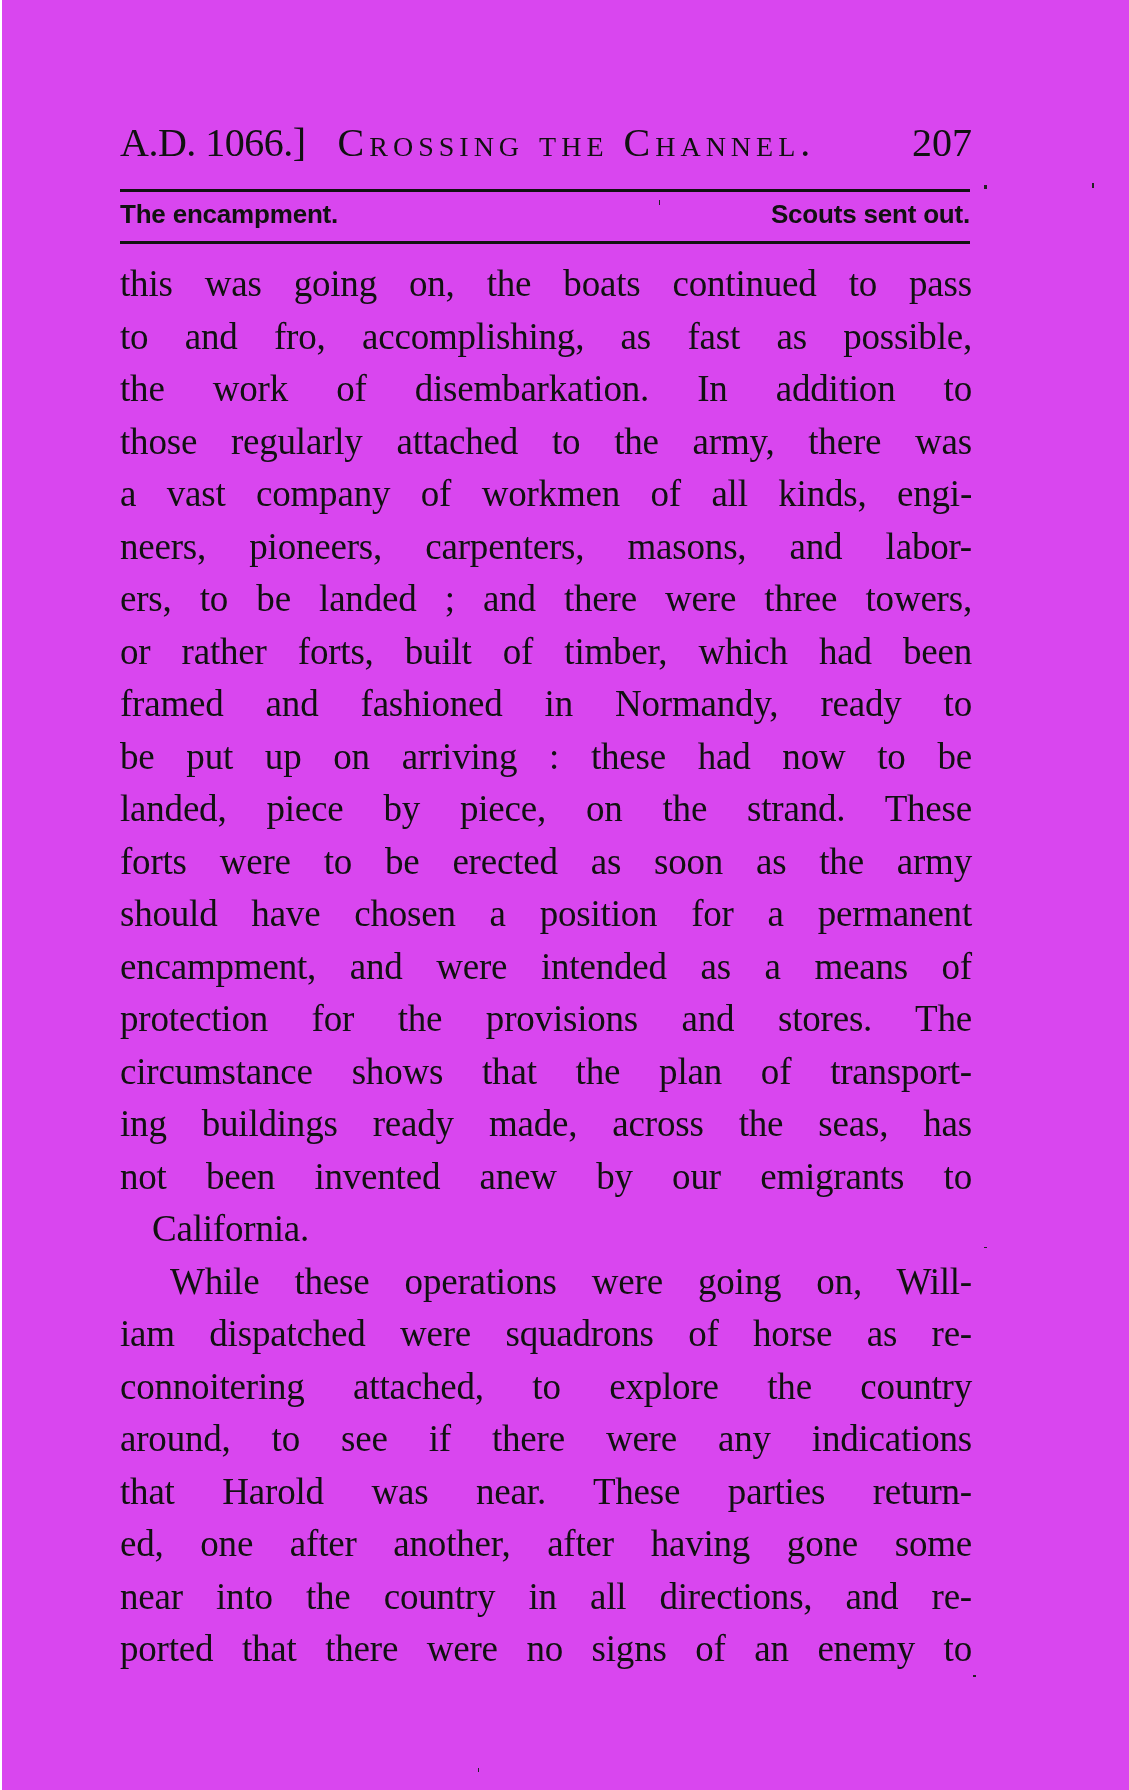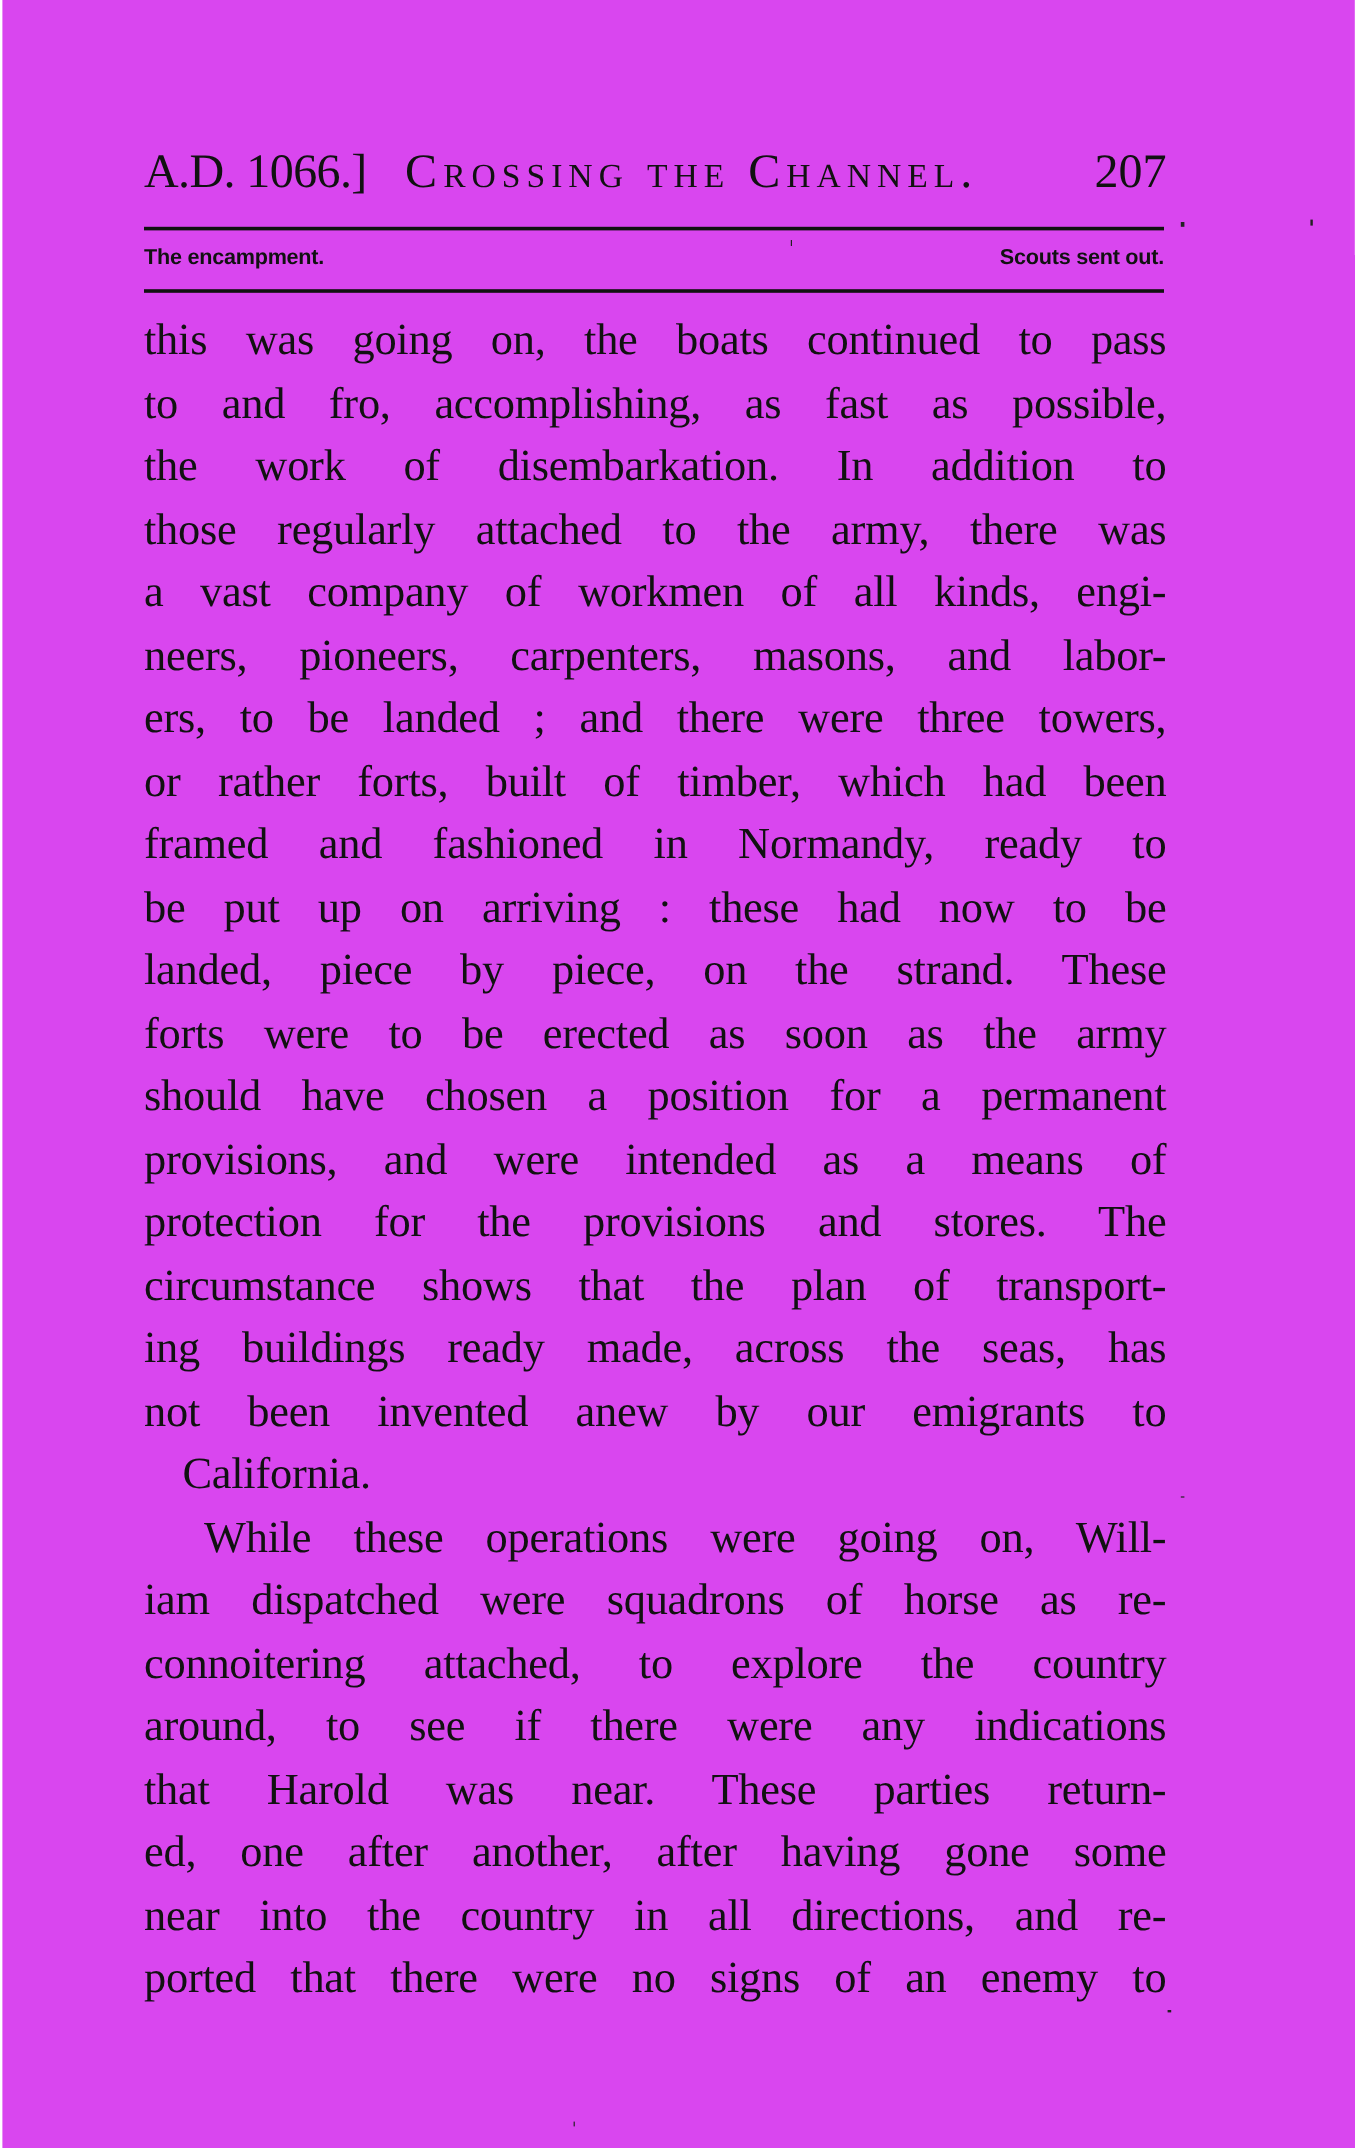--- a/index.html
+++ b/index.html
@@ -17,21 +17,21 @@
   .running-head .title { font-variant: small-caps; letter-spacing: 5px; margin-left: 32px; flex: 1; }
   .running-head .page-num { letter-spacing: 0px; }
 
   .rule { position: absolute; left: 118px; width: 850px; height: 2px; background: #111; }
   .rule-top { top: 189px; height: 3px; }
   .rule-bottom { top: 241px; height: 3px; }
 
   .side-head {
     position: absolute; left: 118px; width: 850px; top: 202px; height: 24px;
     font-family: "Liberation Sans", "DejaVu Sans", sans-serif;
-    font-weight: bold; font-size: 18px; line-height: 24px;
+    font-weight: bold; font-size: 26px; line-height: 24px;
     display: flex; justify-content: space-between; color: #111;
     letter-spacing: -0.2px;
   }
 
   .body-text {
     position: absolute; left: 118px; top: 262px; width: 852px;
     font-family: "Liberation Serif", "DejaVu Serif", serif;
     font-size: 37px; color: #111;
   }
   .line {
@@ -74,21 +74,21 @@
     <div class="line" style="top:157.5px"><span class="txt">those regularly attached to the army, there was</span></div>
     <div class="line" style="top:210px"><span class="txt">a vast company of workmen of all kinds, engi-</span></div>
     <div class="line" style="top:262.5px"><span class="txt">neers, pioneers, carpenters, masons, and labor-</span></div>
     <div class="line" style="top:315px"><span class="txt">ers, to be landed ; and there were three towers,</span></div>
     <div class="line" style="top:367.5px"><span class="txt">or rather forts, built of timber, which had been</span></div>
     <div class="line" style="top:420px"><span class="txt">framed and fashioned in Normandy, ready to</span></div>
     <div class="line" style="top:472.5px"><span class="txt">be put up on arriving : these had now to be</span></div>
     <div class="line" style="top:525px"><span class="txt">landed, piece by piece, on the strand.  These</span></div>
     <div class="line" style="top:577.5px"><span class="txt">forts were to be erected as soon as the army</span></div>
     <div class="line" style="top:630px"><span class="txt">should have chosen a position for a permanent</span></div>
-    <div class="line" style="top:682.5px"><span class="txt">provisions, and were intended as a means of</span></div>
+    <div class="line" style="top:682.5px"><span class="txt">encampment, and were intended as a means of</span></div>
     <div class="line" style="top:735px"><span class="txt">protection for the provisions and stores.  The</span></div>
     <div class="line" style="top:787.5px"><span class="txt">circumstance shows that the plan of transport-</span></div>
     <div class="line" style="top:840px"><span class="txt">ing buildings ready made, across the seas, has</span></div>
     <div class="line" style="top:892.5px"><span class="txt">not been invented anew by our emigrants to</span></div>
     <div class="line last" style="top:945px"><span class="txt">California.</span></div>
 
     <div class="line indent" style="top:997.5px"><span class="txt">While these operations were going on, Will-</span></div>
     <div class="line" style="top:1050px"><span class="txt">iam dispatched were squadrons of horse as re-</span></div>
     <div class="line" style="top:1102.5px"><span class="txt">connoitering attached, to explore the country</span></div>
     <div class="line" style="top:1155px"><span class="txt">around, to see if there were any indications</span></div>

